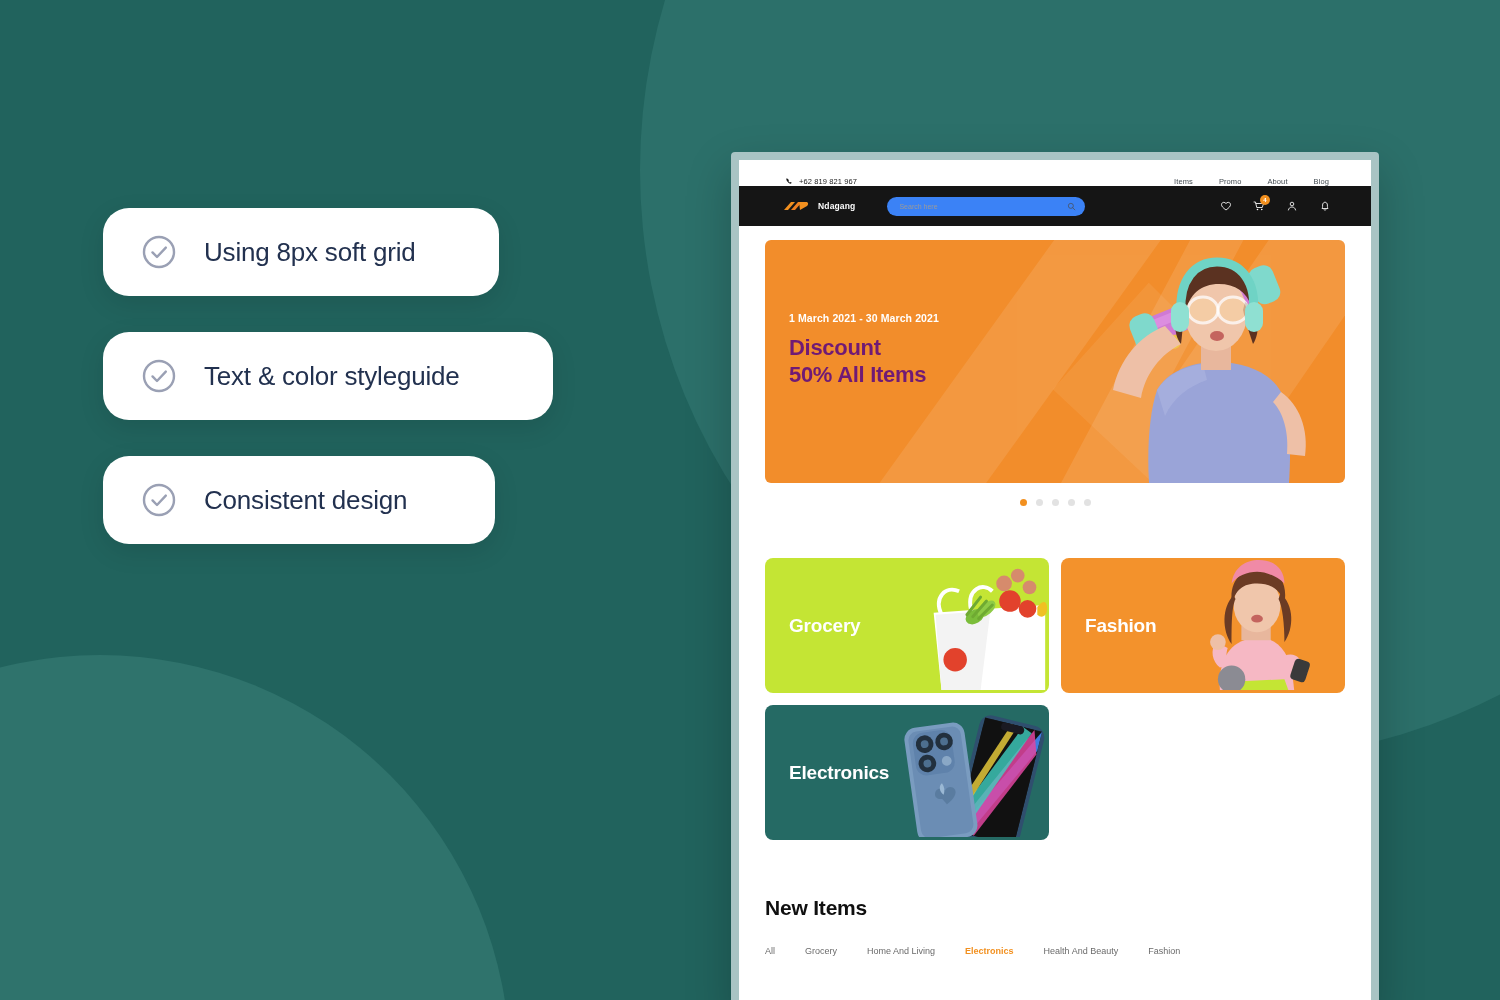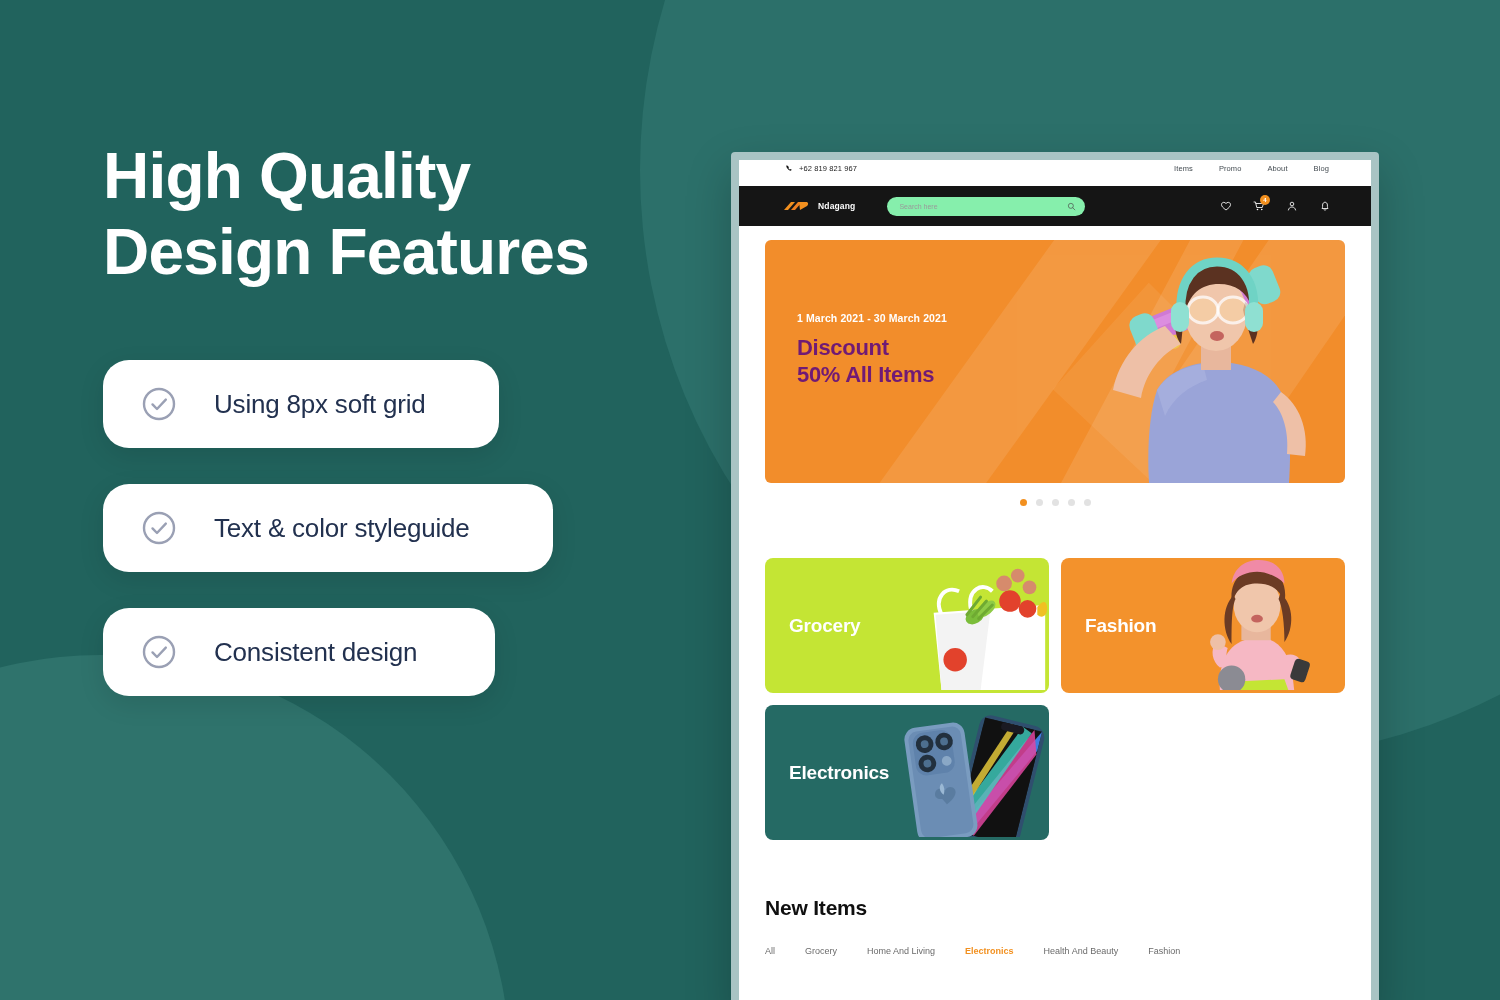--- a/index.html
+++ b/index.html
@@ -45,21 +45,21 @@
     align-items:center;
     padding-left:38px;
     margin-bottom:36px;
     box-shadow:0 8px 26px rgba(0,0,0,.10);
   }
   .feature-card.w1{ width:396px; }
   .feature-card.w2{ width:450px; }
   .feature-card.w3{ width:392px; }
   .check-icon{ width:36px; height:36px; flex:0 0 36px; display:block; }
   .feature-label{
-    margin-left:37px;
+    margin-left:27px;
     font-size:26px;
     color:#22314f;
     font-weight:400;
     letter-spacing:-0.2px;
     white-space:nowrap;
   }
 
   
   .mockup{
     position:absolute;
@@ -75,22 +75,22 @@
   .page{
     background:#ffffff;
     width:100%; height:100%;
     overflow:hidden;
     position:relative;
   }
 
   
   .topbar{
     height:26px;
-    display:flex; align-items:flex-start; justify-content:space-between;
-    padding:4px 42px 0 46px;
+    display:flex; align-items:center; justify-content:space-between;
+    padding:16px 42px 0 46px;
     background:#ffffff;
   }
   .phone{ display:flex; align-items:center; gap:5px; }
   .phone-icon{ width:9px; height:9px; display:block; }
   .phone-text{ font-size:7.5px; color:#1b1b1b; letter-spacing:.1px; }
   .topnav{ display:flex; gap:26px; }
   .topnav a{ font-size:7.5px; color:#444c52; text-decoration:none; letter-spacing:.1px; }
 
   
   .header{
@@ -98,21 +98,21 @@
     background:#151515;
     display:flex; align-items:center;
     padding:0 40px 0 44px;
   }
   .brand{ display:flex; align-items:center; gap:7px; }
   .brand-mark{ width:28px; height:15px; display:block; }
   .brand-name{ color:#ffffff; font-size:8.5px; font-weight:700; letter-spacing:.15px; }
   .search-wrap{
     margin-left:32px;
     width:198px; height:19px;
-    background:#86efac;
+    background:#3b82f6;
     border-radius:10px;
     display:flex; align-items:center;
     padding:0 9px 0 12px;
   }
   .search-input{
     flex:1; border:none; outline:none;
     font-family:"Liberation Sans", sans-serif;
     font-size:7px; color:#333;
     background:transparent;
   }
@@ -134,21 +134,21 @@
   .hero{
     margin:14px 26px 0 26px;
     height:243px;
     border-radius:6px;
     background:#f28d2b;
     position:relative;
     overflow:hidden;
   }
   .hero-stripes{ position:absolute; inset:0; }
   .hero-copy{
-    position:absolute; left:32px; top:72px; z-index:3;
+    position:absolute; left:24px; top:72px; z-index:3;
   }
   .hero-date{ color:#ffffff; font-size:10.5px; font-weight:700; letter-spacing:.1px; }
   .hero-title{ color:#701a75; font-size:22px; font-weight:700; line-height:1.22; margin-top:11px; white-space:pre-line; letter-spacing:-.3px; }
   .hero-photo{
     position:absolute; right:0; bottom:0; top:0; width:250px; z-index:2;
     overflow:hidden;
   }
 
   
   .dots{ display:flex; justify-content:center; gap:9px; margin-top:16px; }
@@ -191,22 +191,20 @@
   }
   .filter-tabs .tab.active{ color:#f2901f; font-weight:700; }
 </style>
 </head>
 <body>
 
 <div class="bg-blob-topright"></div>
 <div class="bg-blob-bottomleft"></div>
 
 <div class="left-col">
-  <h1 class="headline">High Quality
-Design Features</h1>
 
   <div class="feature-list">
 
     <div class="feature-card w1">
       <svg class="check-icon" viewBox="0 0 36 36">
         <circle cx="18" cy="18" r="15" fill="none" stroke="#9aa0b4" stroke-width="2.4"></circle>
         <path d="M11.5 18.4 L16 23 L24.8 13.6" fill="none" stroke="#9aa0b4" stroke-width="2.4" stroke-linecap="round" stroke-linejoin="round"></path>
       </svg>
       <span class="feature-label">Using 8px soft grid</span>
     </div>

